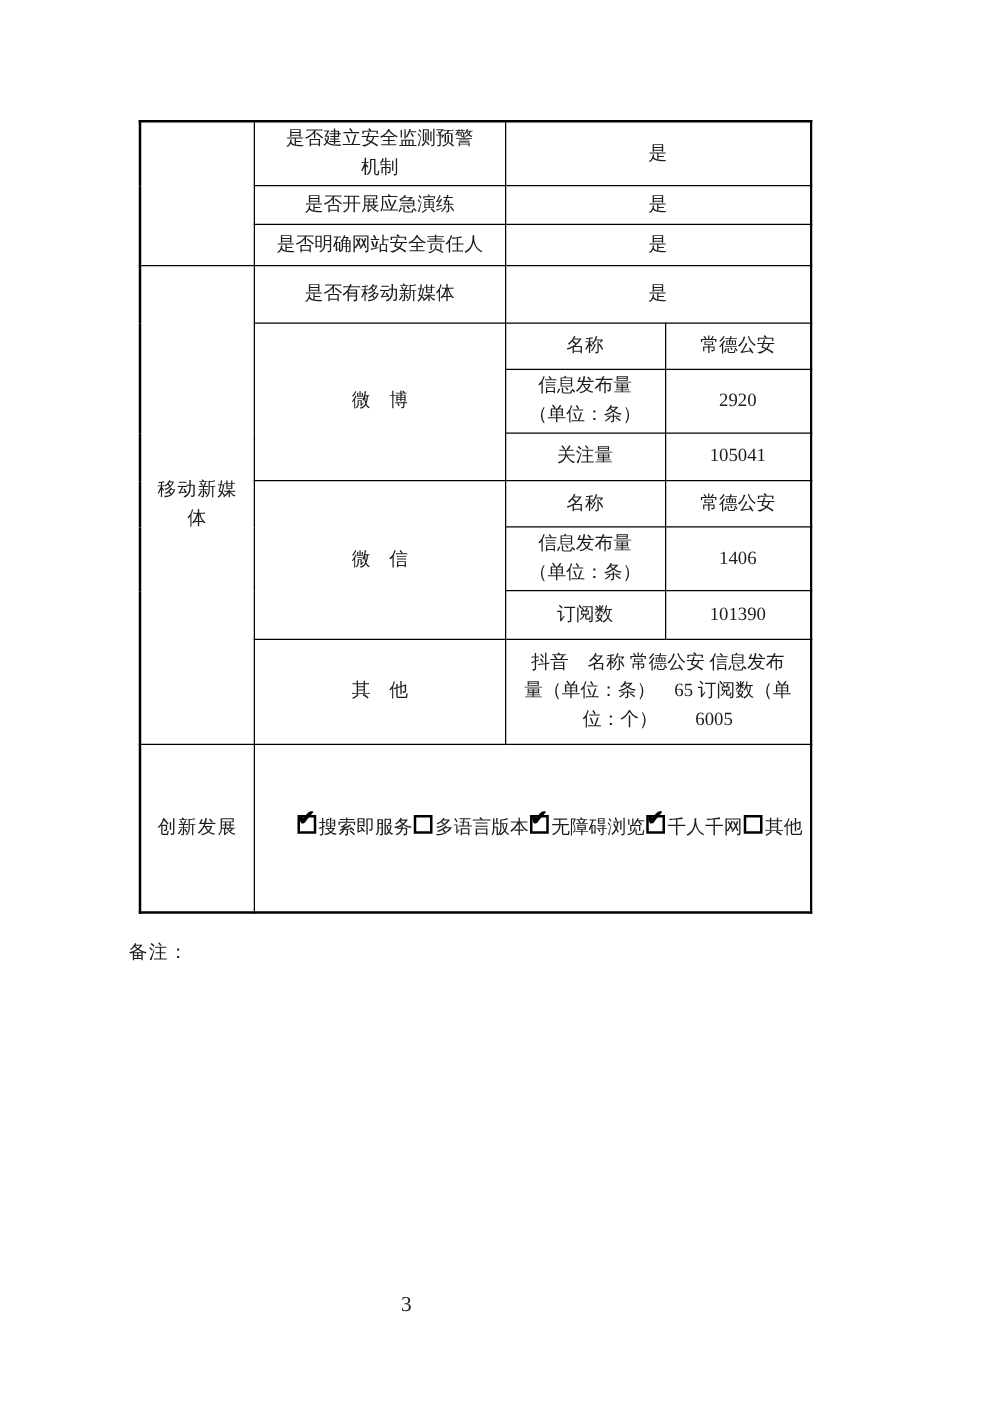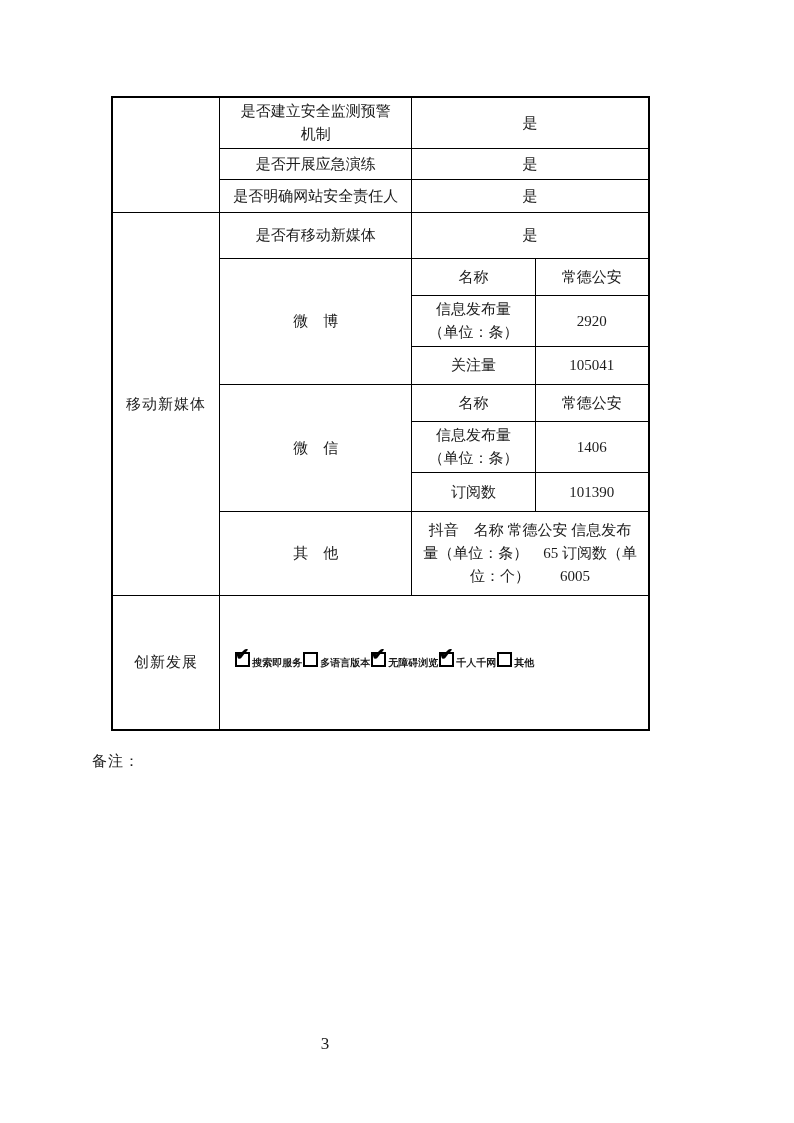--- a/index.html
+++ b/index.html
@@ -6,26 +6,26 @@
   .page{position:relative;width:650px;height:1123px;background:#fff;overflow:hidden;
         font-family:"Liberation Serif","DejaVu Serif",serif;color:#1c1c1c;}
   table.report{position:absolute;left:111px;top:96px;border-collapse:collapse;
         table-layout:fixed;border:2px solid #000;}
   table.report td{border:1px solid #000;text-align:center;vertical-align:middle;
         font-size:15px;line-height:23px;white-space:pre-line;padding:2px 6px;
         overflow:hidden;}
   td.rowlabel{letter-spacing:1px;}
   td.other-content{line-height:28px;}
   td.innov-cell{vertical-align:top;padding-top:42px;}
-  .cbline{white-space:nowrap;text-align:left;padding-left:8px;font-size:10px;font-weight:bold;}
+  .cbline{white-space:nowrap;text-align:right;padding-left:8px;font-size:15px;}
   .cb{display:inline-block;width:11px;height:11px;border:2px solid #000;
       position:relative;top:1px;margin:0 2px 0 1px;}
   .cb.checked::after{content:"\2714";position:absolute;left:-2px;top:-8px;
       font-size:17px;font-weight:bold;line-height:1;color:#000;}
-  .remarks{position:absolute;left:92px;top:752px;font-size:15px;letter-spacing:1px;}
+  .remarks{position:absolute;left:103px;top:752px;font-size:15px;letter-spacing:1px;}
   .pagenum{position:absolute;left:0;right:0;top:1034px;text-align:center;font-size:17px;}
 </style>
 </head>
 <body>
 
 <div class="page">
 
   <table class="report">
     <colgroup>
       <col style="width:127px">

